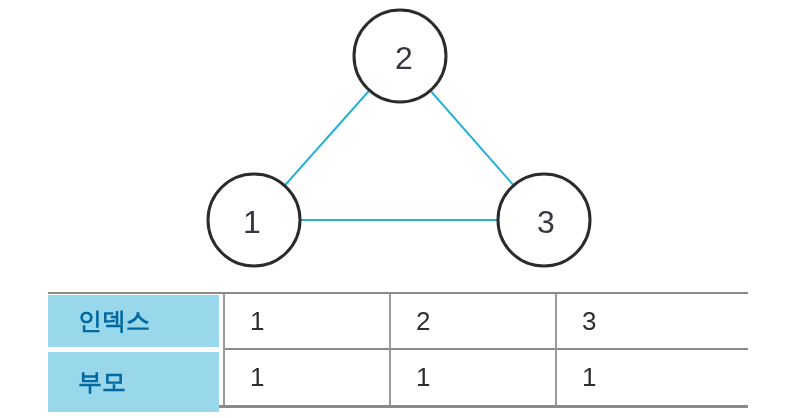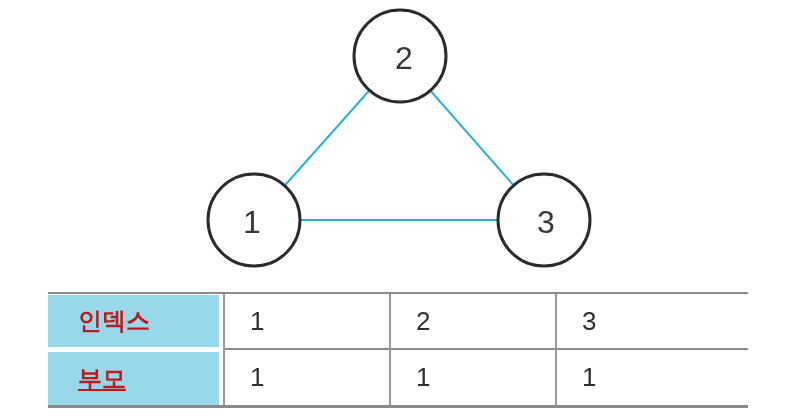--- a/index.html
+++ b/index.html
@@ -43,21 +43,21 @@
   }
   .vline {
     position: absolute;
     background: #9a9a9a;
   }
   .hdr-cell {
     position: absolute;
     left: 48px;
     width: 171px;
     background: #99d8ea;
-    color: #b91c1c;
+    color: #0369a1;
     font-weight: bold;
     font-size: 24px;
     display: flex;
     align-items: center;
     padding-left: 30px;
     box-sizing: border-box;
   }
   .data-cell {
     position: absolute;
     color: #2f2f2f;
@@ -96,21 +96,21 @@
 
   <div class="tline" style="left:48px; top:292px; width:700px; height:2px;"></div>
   <div class="tline" style="left:224px; top:348px; width:524px; height:2px;"></div>
   <div class="tline" style="left:48px; top:405px; width:700px; height:3px;"></div>
 
   <div class="vline" style="left:223px; top:294px; width:2px; height:111px;"></div>
   <div class="vline" style="left:389px; top:294px; width:2px; height:111px;"></div>
   <div class="vline" style="left:555px; top:294px; width:2px; height:111px;"></div>
 
   <div class="hdr-cell" style="top:295px; height:52px;">인덱스</div>
-  <div class="hdr-cell" style="top:352px; height:53px;text-decoration:underline;">부모</div>
+  <div class="hdr-cell" style="top:352px; height:60px;">부모</div>
 
   <div class="data-cell" style="left:225px; top:294px; width:164px; height:54px;">1</div>
   <div class="data-cell" style="left:391px; top:294px; width:164px; height:54px;">2</div>
   <div class="data-cell" style="left:557px; top:294px; width:191px; height:54px;">3</div>
 
   <div class="data-cell" style="left:225px; top:350px; width:164px; height:55px;">1</div>
   <div class="data-cell" style="left:391px; top:350px; width:164px; height:55px;">1</div>
   <div class="data-cell" style="left:557px; top:350px; width:191px; height:55px;">1</div>
 
 </div>

